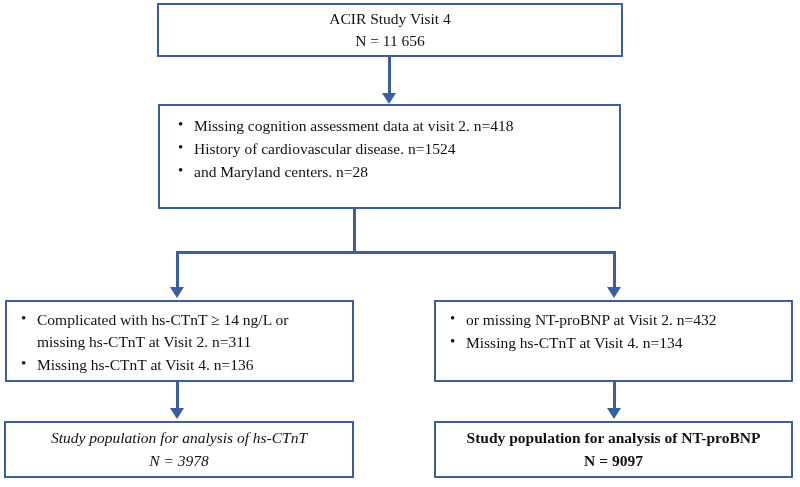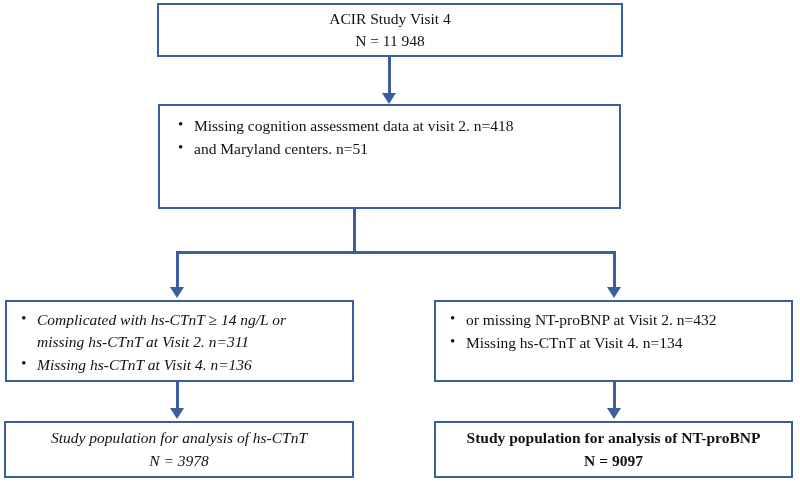--- a/index.html
+++ b/index.html
@@ -87,45 +87,48 @@
     border-top: 11px solid #3A5E9E;
   }
 </style>
 </head>
 <body>
 
 <div id="canvas">
 
   <div class="box box-center" style="left:157px; top:3px; width:466px; height:54px;">
     <div class="line">ACIR Study Visit 4</div>
-    <div class="line">N = 11 948</div>
+    <div class="line">N = 11 656</div>
   </div>
 
   <div class="vline" style="left:388px; top:57px; height:38px;"></div>
   <div class="arrowhead" style="left:382px; top:93px;"></div>
 
   <div class="box pad-mid" style="left:158px; top:104px; width:463px; height:105px;">
     <ul class="bullets">
       <li>
         <span>Missing cognition assessment data at visit 2. n=418</span>
       </li>
       <li>
-        <span class="cont">and Maryland centers. n=51</span>
+        <span>History of cardiovascular disease. n=1524</span>
+      </li>
+      <li>
+        <span class="cont">and Maryland centers. n=28</span>
       </li>
     </ul>
   </div>
 
   <div class="vline" style="left:353px; top:209px; height:45px;"></div>
   <div class="hline" style="left:176px; top:251px; width:440px;"></div>
   <div class="vline" style="left:176px; top:251px; height:38px;"></div>
   <div class="arrowhead" style="left:170px; top:287px;"></div>
   <div class="vline" style="left:613px; top:251px; height:38px;"></div>
   <div class="arrowhead" style="left:607px; top:287px;"></div>
 
-  <div class="box pad-excl" style="left:5px; top:300px; width:349px; height:82px;font-style:italic;">
+  <div class="box pad-excl" style="left:5px; top:300px; width:349px; height:82px;">
     <ul class="bullets">
       <li>
         <span>Complicated with hs-CTnT ≥ 14 ng/L or</span>
         <span class="cont">missing hs-CTnT at Visit 2. n=311</span>
       </li>
       <li>
         <span>Missing hs-CTnT at Visit 4. n=136</span>
       </li>
     </ul>
   </div>

